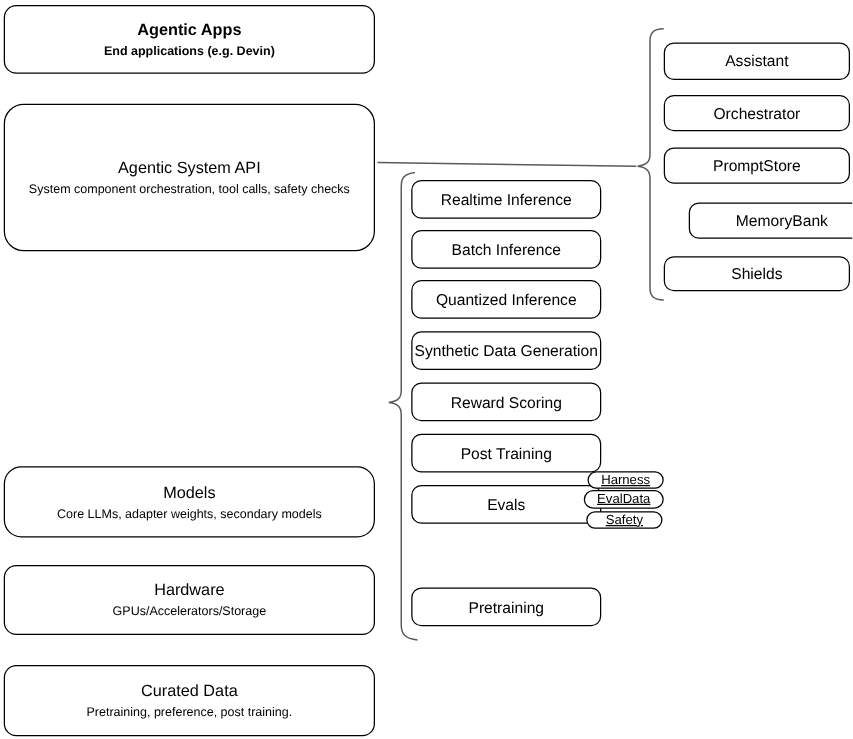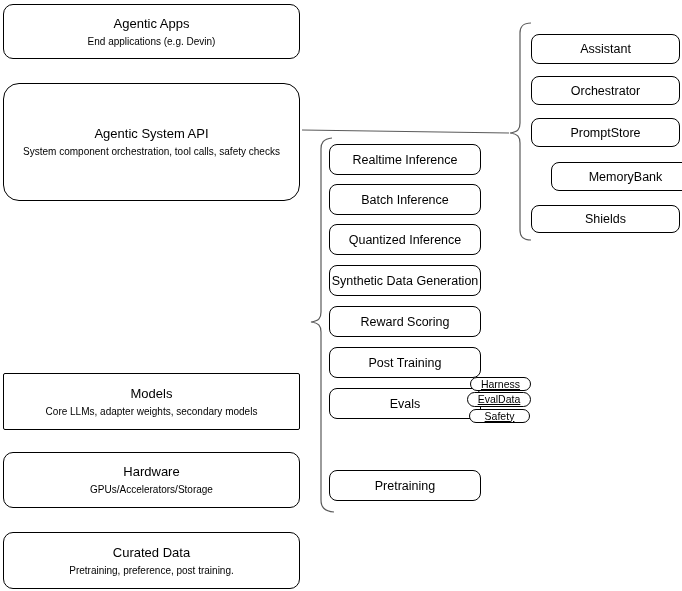--- a/index.html
+++ b/index.html
@@ -50,32 +50,32 @@
 <body>
 
 <div class="canvas">
 
   <svg class="links" width="682" height="591" viewBox="0 0 682 591">
     <path d="M302,130 L509,133" fill="none" stroke="#5a5a5a" stroke-width="1.2"></path>
     <path d="M531,23 C522,23 520,27 520,33 L520,123 C520,129 518,132 510,133 C518,134 520,137 520,143 L520,230 C520,236 522,240 531,240" fill="none" stroke="#5a5a5a" stroke-width="1.2"></path>
     <path d="M332,138 C323,139 321,143 321,149 L321,312 C321,318 319,321 311,322 C319,323 321,326 321,332 L321,500 C321,507 324,511 334,512" fill="none" stroke="#5a5a5a" stroke-width="1.2"></path>
   </svg>
 
-  <div class="node" style="left:3px; top:4px; width:297px; height:55px; border-radius:10px;">
+  <div class="node" style="left:3px; top:4px; width:297px; height:55px; border-radius:10px;font-weight:bold;">
     <div class="node-title">Agentic Apps</div>
     <div class="node-subtitle">End applications (e.g. Devin)</div>
   </div>
 
   <div class="node" style="left:3px; top:83px; width:297px; height:118px; border-radius:16px;">
     <div class="node-title">Agentic System API</div>
     <div class="node-subtitle">System component orchestration, tool calls, safety checks</div>
   </div>
 
 
-  <div class="node" style="left:3px; top:373px; width:297px; height:57px; border-radius:2px;">
+  <div class="node" style="left:3px; top:373px; width:297px; height:57px; border-radius:14px;">
     <div class="node-title">Models</div>
     <div class="node-subtitle">Core LLMs, adapter weights, secondary models</div>
   </div>
 
   <div class="node" style="left:3px; top:452px; width:297px; height:56px; border-radius:10px;">
     <div class="node-title">Hardware</div>
     <div class="node-subtitle">GPUs/Accelerators/Storage</div>
   </div>
 
   <div class="node" style="left:3px; top:532px; width:297px; height:57px; border-radius:10px;">

